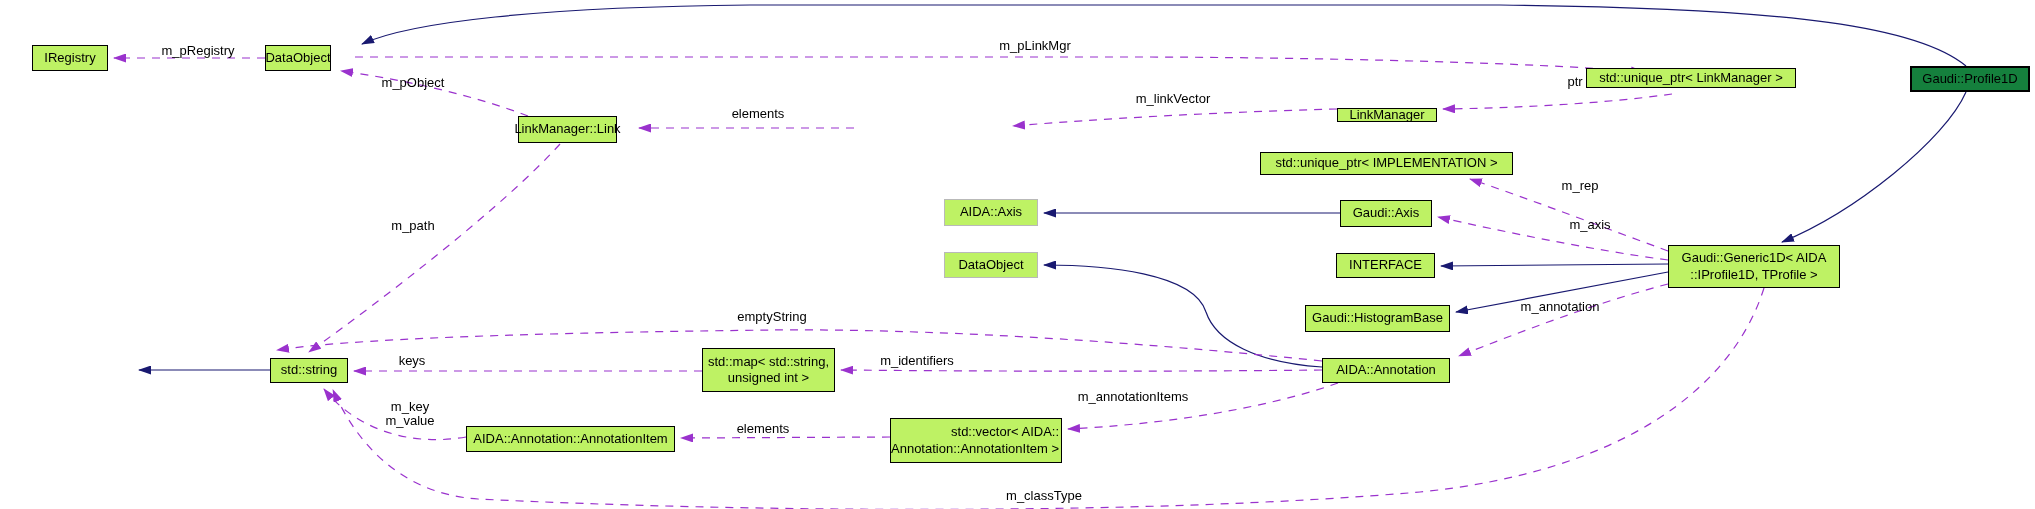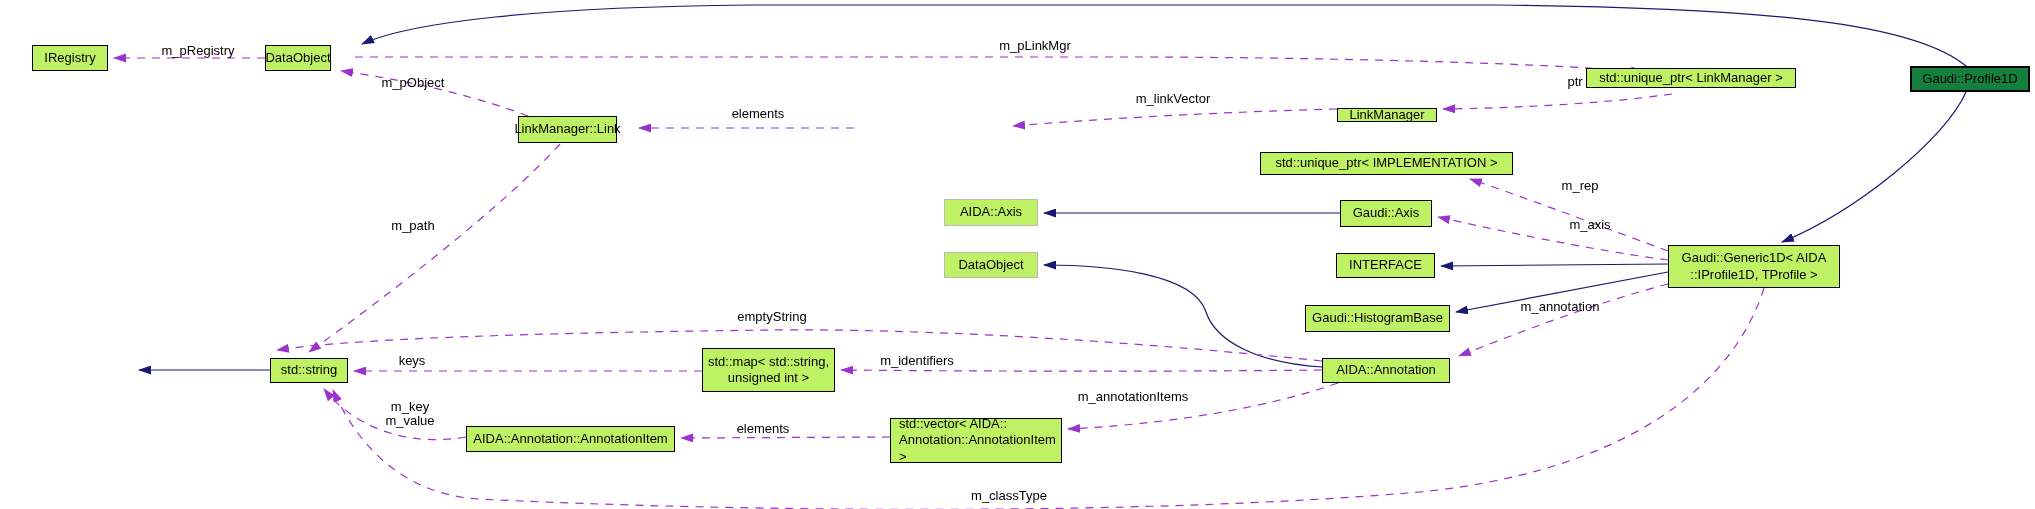--- a/index.html
+++ b/index.html
@@ -8,21 +8,21 @@
   svg.edges{position:absolute;left:0;top:0;width:2035px;height:509px;}
   .node{
     position:absolute;box-sizing:border-box;
     background:#bef264;border:1px solid #000000;
     display:flex;align-items:center;justify-content:center;
     font-size:13px;line-height:1.25;color:#000;text-align:center;
     white-space:pre-line;
   }
   .node.external{border-color:#b9b9b9;}
   .node.highlight{background:#15803d;border:2px solid #000;}
-  .node.align-left{justify-content:flex-start;text-align:left;padding-left:8px;}
+  .node.align-left{justify-content:flex-start;text-align:right;padding-left:0;}
   .edge-label{
     position:absolute;font-size:13px;color:#000;white-space:pre-line;
     transform:translate(-50%,-50%);text-align:center;line-height:1.1;
   }
 </style>
 </head>
 <body>
 
 <div id="graph">
 
@@ -95,15 +95,15 @@
   <div class="edge-label" style="left:1590px;top:225px;">m_axis</div>
   <div class="edge-label" style="left:413px;top:226px;">m_path</div>
   <div class="edge-label" style="left:1560px;top:307px;">m_annotation</div>
   <div class="edge-label" style="left:772px;top:317px;">emptyString</div>
   <div class="edge-label" style="left:412px;top:361px;">keys</div>
   <div class="edge-label" style="left:917px;top:361px;">m_identifiers</div>
   <div class="edge-label" style="left:410px;top:414px;">m_key
 m_value</div>
   <div class="edge-label" style="left:763px;top:429px;">elements</div>
   <div class="edge-label" style="left:1133px;top:397px;text-align:right;">m_annotationItems</div>
-  <div class="edge-label" style="left:990px;top:496px;padding-left:38px;">m_classType</div>
+  <div class="edge-label" style="left:1025px;top:496px;padding-left:38px;">m_classType</div>
 
 </div>
 
 </body></html>

